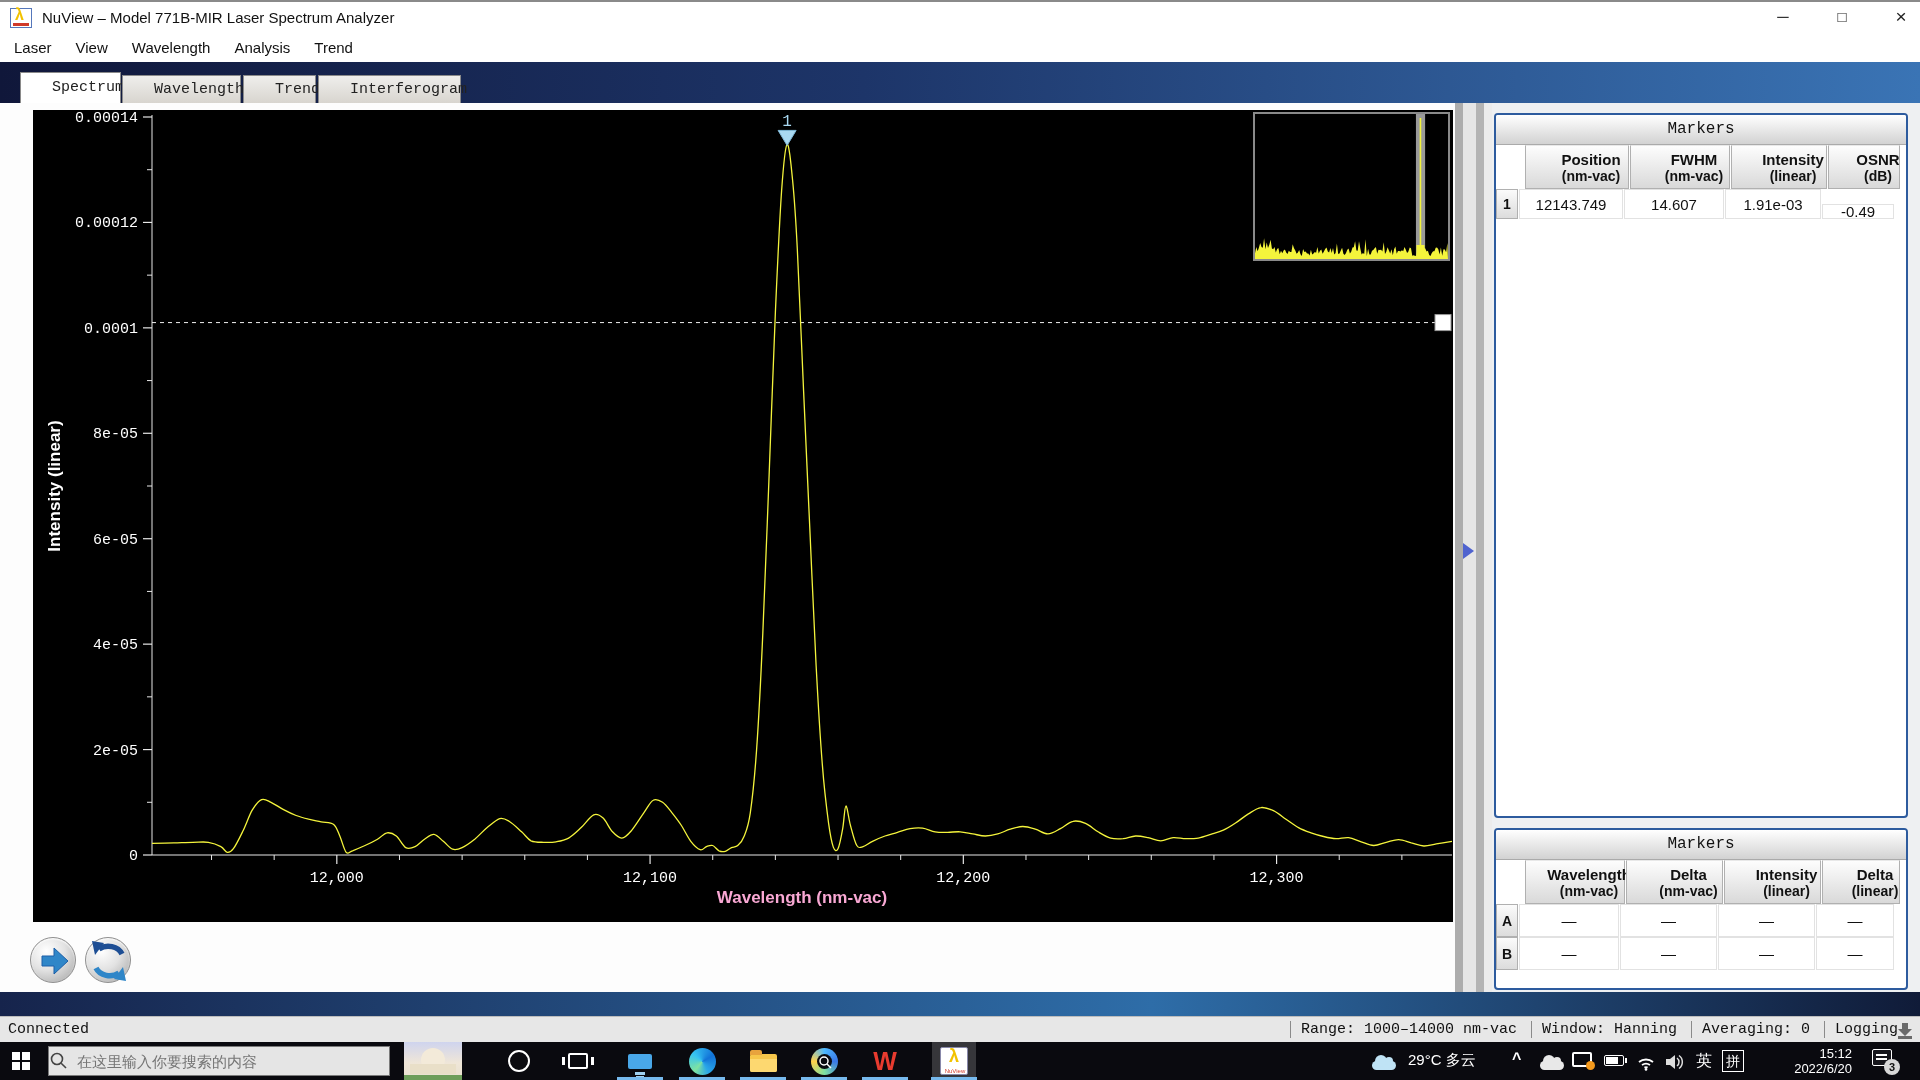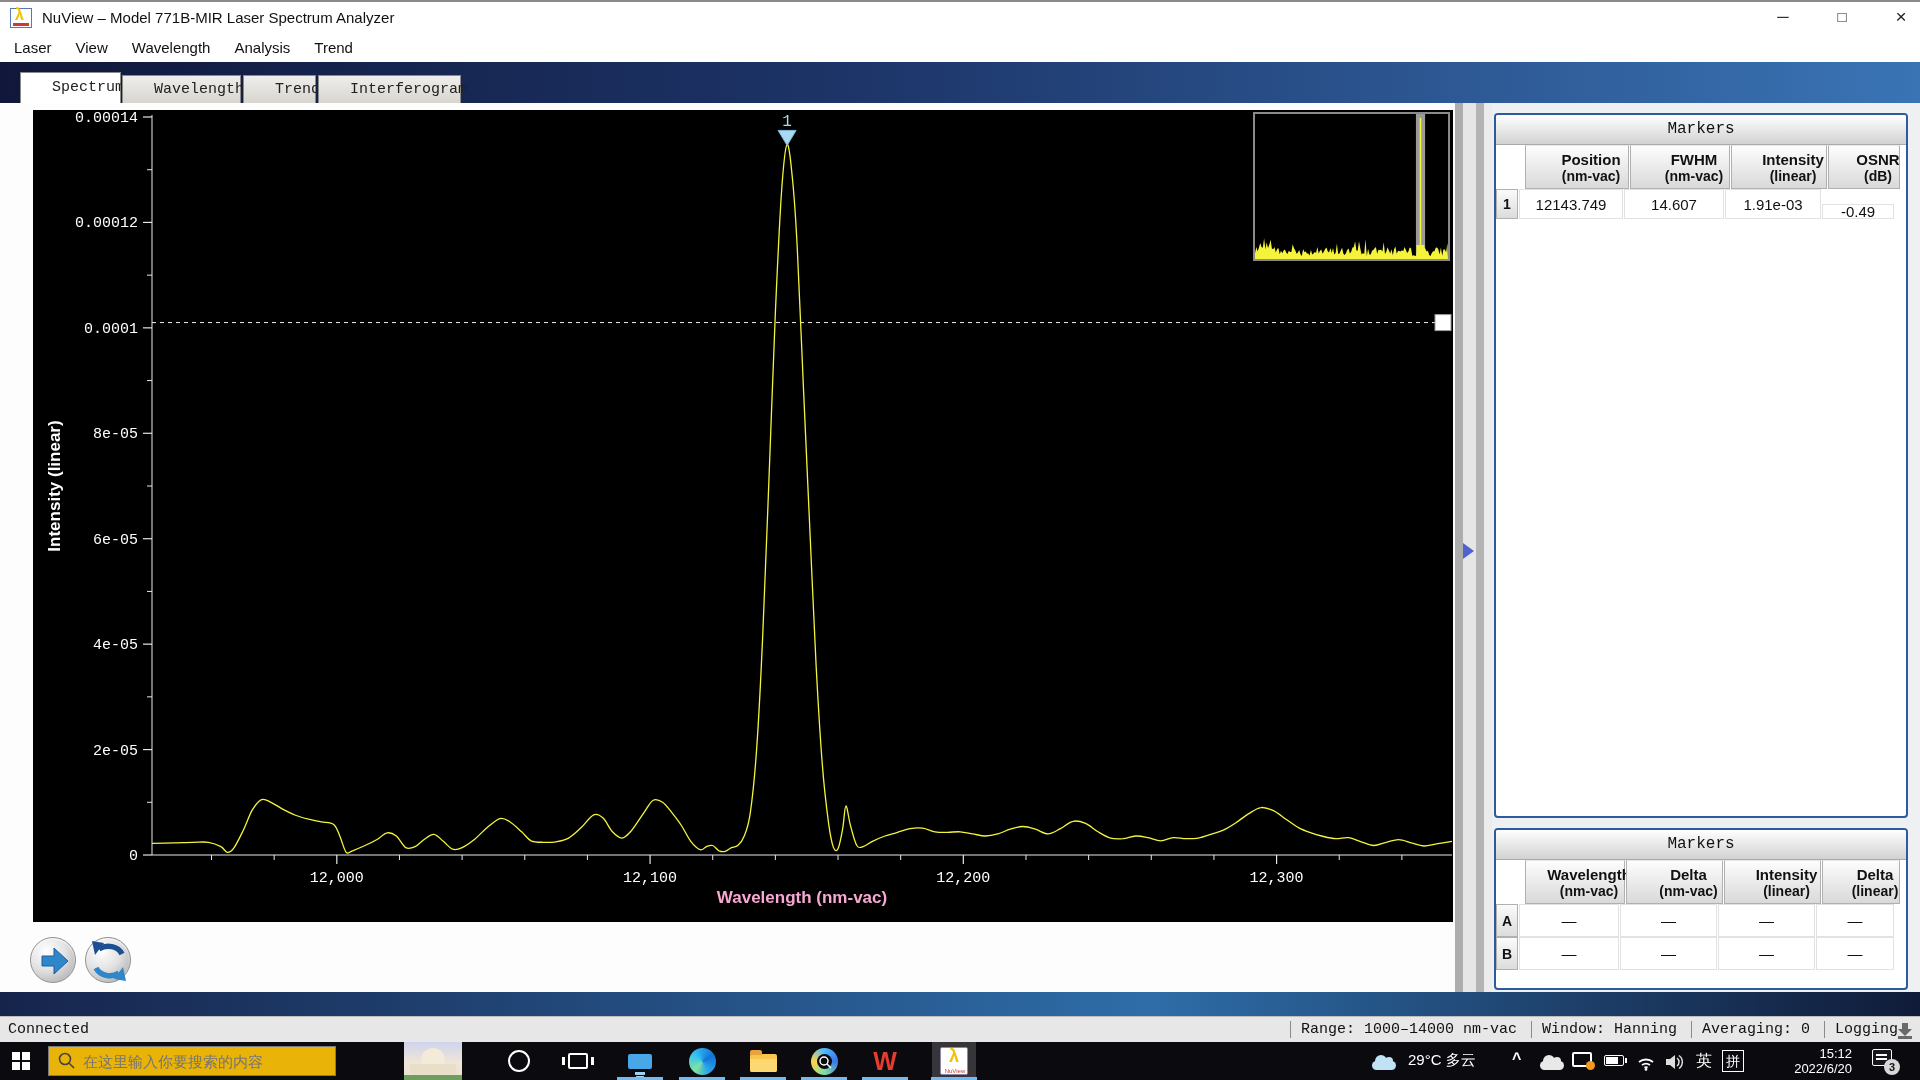--- a/index.html
+++ b/index.html
@@ -77,22 +77,22 @@
   #conn { margin-left:8px; }
   #status-right { position:absolute; right:6px; display:flex; align-items:center; height:100%; }
   .sitem { border-left:1px solid #8a8a8a; padding:0 14px 0 10px; white-space:nowrap; }
   #dl-icon { margin-left:-6px; }
 
   
   #taskbar { left:0; top:1042px; width:1920px; height:38px; background:#0a0a0f; position:absolute; color:#fff; }
   #start { position:absolute; left:12px; top:10px; width:18px; height:18px;
            display:grid; grid-template-columns:8px 8px; grid-template-rows:8px 8px; gap:2px; }
   #start div { background:#fff; }
-  #searchbox { position:absolute; left:48px; top:4px; width:288px; height:30px; background:#eab308; border:1px solid #7a7a7a;
-               display:flex; align-items:center; padding-left:8px; }
+  #searchbox { position:absolute; left:48px; top:4px; width:342px; height:30px; background:#e5e5e5; border:1px solid #7a7a7a;
+               display:flex; align-items:center; padding-left:0; }
   #searchbox input { border:none; outline:none; font-size:15px; color:#222; width:280px; background:transparent;
                      font-family:"Liberation Sans", sans-serif; }
   .tb-ico { position:absolute; top:4px; width:30px; height:30px; display:flex; align-items:center; justify-content:center; }
   .indicator { position:absolute; bottom:0; height:3px; width:46px; background:#76b9ed; }
   #widget { position:absolute; left:404px; top:0; width:58px; height:38px; overflow:hidden;
             background:linear-gradient(#cfd4ee 0%,#efe6d8 55%,#e8e0ce 100%); }
   #widget .dome { position:absolute; left:17px; top:6px; width:24px; height:24px; border-radius:50%; background:#f3ead9; }
   #widget .base { position:absolute; left:6px; top:22px; width:46px; height:10px; background:#e9dfc8; }
   #widget .grass { position:absolute; left:0; bottom:0; width:58px; height:5px; background:#6d9e5a; }
   #cortana { position:absolute; left:508px; top:8px; width:22px; height:22px; border:2px solid #fff; border-radius:50%; }

